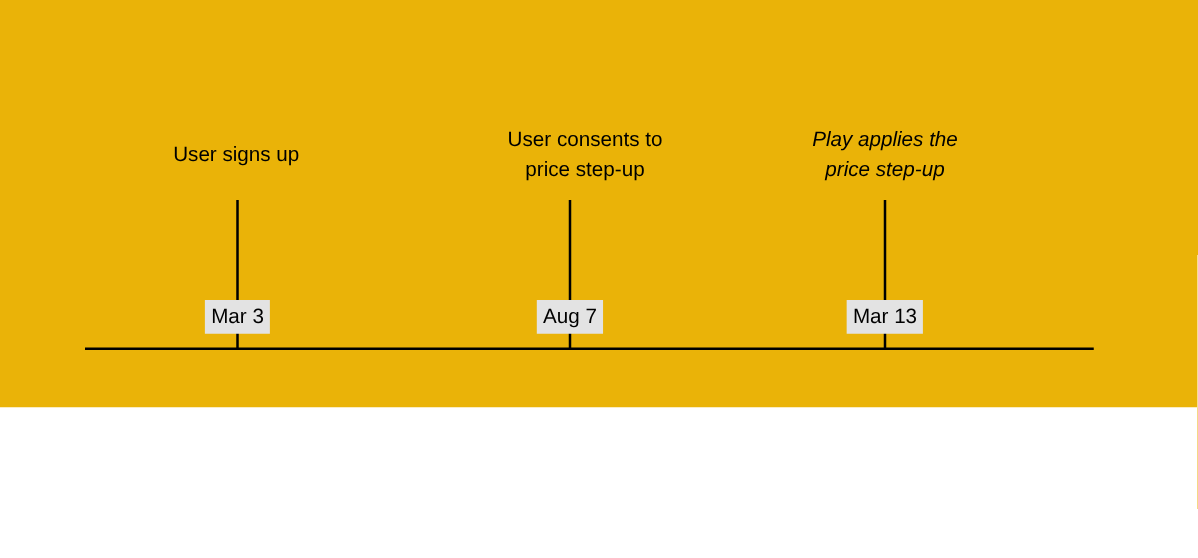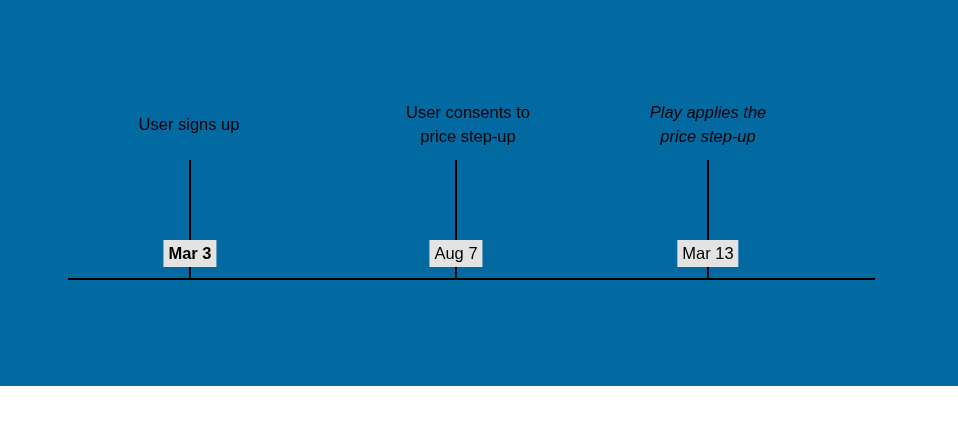--- a/index.html
+++ b/index.html
@@ -7,22 +7,22 @@
     padding: 0;
     background: #ffffff;
   }
   body {
     font-family: "Liberation Sans", sans-serif;
     -webkit-font-smoothing: antialiased;
   }
   #canvas {
     position: relative;
     width: 958px;
-    height: 386px;
-    background: #0369a1;
+    height: 326px;
+    background: #eab308;
     overflow: hidden;
   }
   
   #timeline-axis {
     position: absolute;
     left: 68px;
     top: 278px;
     width: 807px;
     height: 0;
     border-top: 2.5px solid #000000;
@@ -86,21 +86,21 @@
 </style>
 </head>
 <body>
 
 <div id="canvas">
 
   <div id="timeline-axis"></div>
 
   <div class="event-tick" style="left:189px;"></div>
   <div class="event-label" style="left:189px; top:112px; width:240px;">User signs up</div>
-  <div class="event-date" style="left:190px; top:240px;font-weight:bold;">Mar 3</div>
+  <div class="event-date" style="left:190px; top:240px;">Mar 3</div>
 
   <div class="event-tick" style="left:455px;"></div>
   <div class="event-label" style="left:468px; top:100px; width:240px;">User consents to
 price step-up</div>
   <div class="event-date" style="left:456px; top:240px;">Aug 7</div>
 
   <div class="event-tick" style="left:707px;"></div>
   <div class="event-label" style="left:708px; top:100px; width:240px;font-style:italic;">Play applies the
 price step-up</div>
   <div class="event-date" style="left:708px; top:240px;">Mar 13</div>

